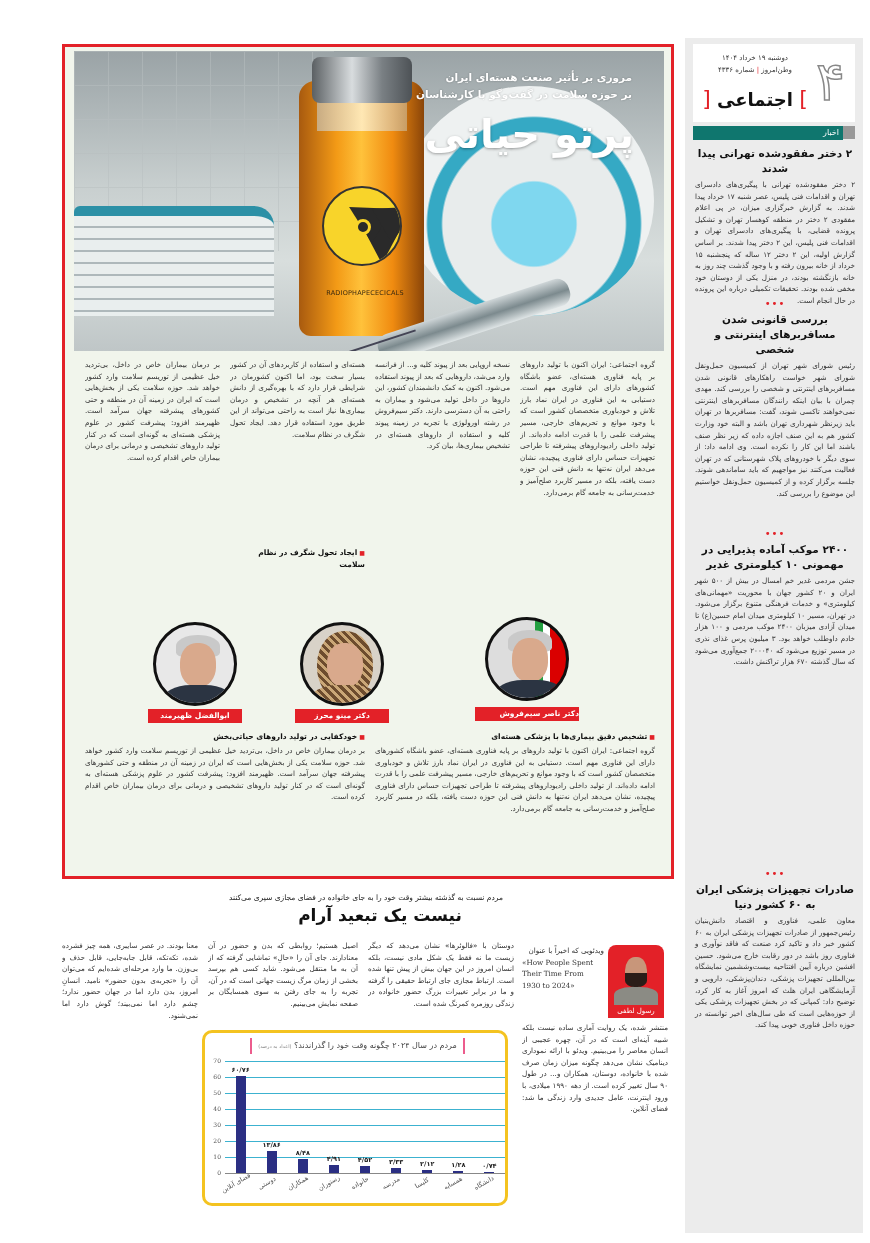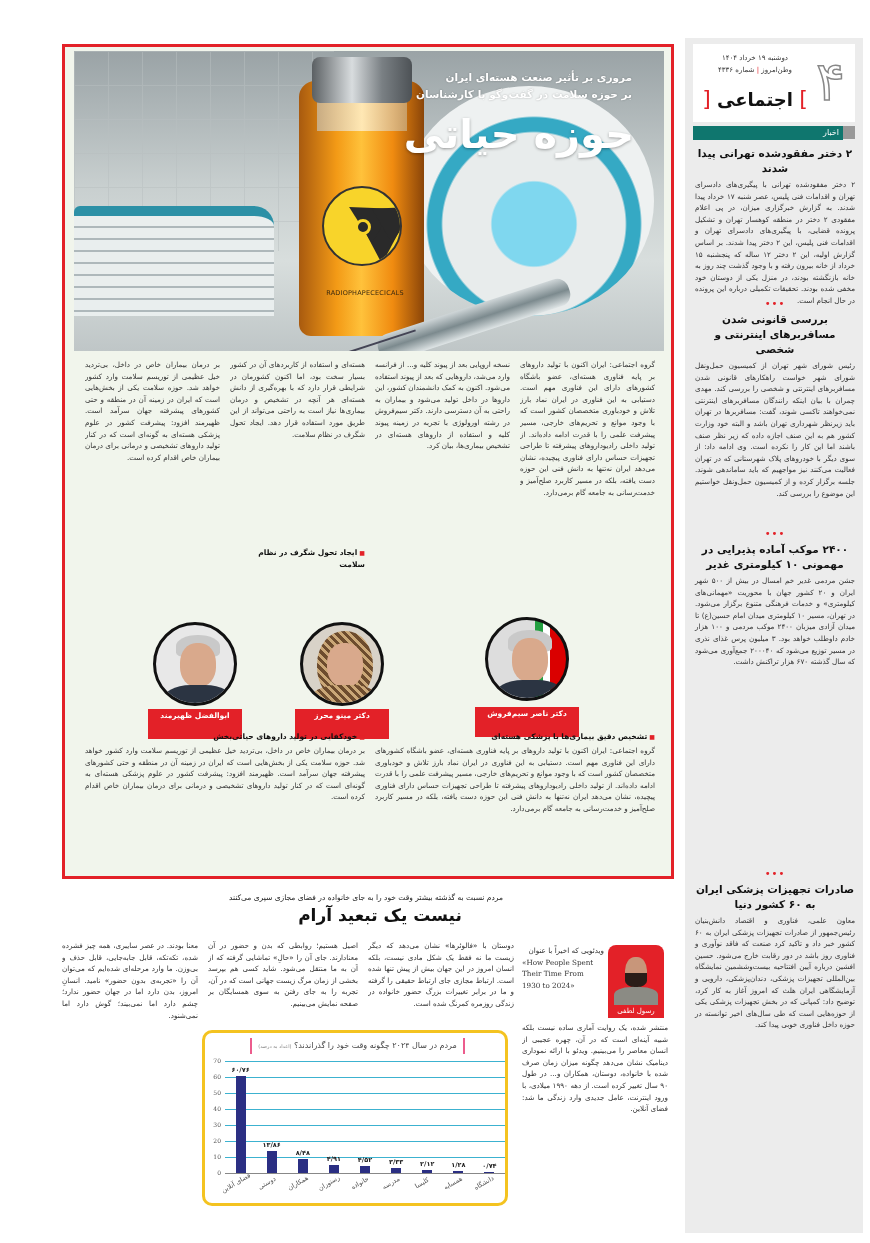--- a/index.html
+++ b/index.html
@@ -52,21 +52,21 @@
   .subhead { font-weight: bold; color: #111; font-size: 7.5px; line-height: 12px; }
   .subhead::before { content: "■ "; color: #e32128; font-size: 6px; }
 
   .portrait { position: absolute; width: 84px; height: 84px; border-radius: 50%; border: 3px solid #111; overflow: hidden; background: #d8d2c8; }
   .portrait .face { position: absolute; left: 24px; top: 18px; width: 36px; height: 44px; border-radius: 45%; background: #d9a98c; }
   .portrait .hair { position: absolute; left: 20px; top: 10px; width: 44px; height: 22px; border-radius: 50% 50% 20% 20%; background: #c9c9c9; }
   .portrait .body { position: absolute; left: 6px; top: 60px; width: 72px; height: 40px; border-radius: 40% 40% 0 0; background: #2b3442; }
   .portrait.scarf .hair { background: repeating-linear-gradient(45deg, #6d4c2e 0 3px, #caa777 3px 6px); height: 70px; top: 6px; left: 14px; width: 56px; border-radius: 48%; }
   .portrait.scarf .body { background: repeating-linear-gradient(45deg, #6d4c2e 0 3px, #caa777 3px 6px); }
   .portrait.flag { background: linear-gradient(90deg, #ddd 0 60%, #239f40 60% 70%, #fff 70% 80%, #da0000 80%); }
-  .capt { position: absolute; height: 30px; background: #e32128; color: #fff; font-size: 7.5px; line-height: 14px; text-align: center; direction: rtl; font-weight: bold; }
+  .capt { position: absolute; height: 14px; background: #e32128; color: #fff; font-size: 7.5px; line-height: 14px; text-align: center; direction: rtl; font-weight: bold; }
 
   
   #bottom-kicker { position: absolute; left: 216px; top: 893px; width: 300px; text-align: center; direction: rtl; font-size: 7.5px; color: #222; }
   #bottom-title { position: absolute; left: 230px; top: 905px; width: 300px; text-align: center; direction: rtl; font-size: 17px; font-weight: bold; color: #111; }
   #author-box { position: absolute; left: 608px; top: 945px; width: 60px; height: 76px; }
   #author-photo { position: absolute; left: 0; top: 0; width: 56px; height: 60px; background: #e32128; border-radius: 8px 8px 0 0; overflow: hidden; }
   #author-photo .face { position: absolute; left: 17px; top: 12px; width: 22px; height: 30px; border-radius: 45%; background: #c8967a; }
   #author-photo .beard { position: absolute; left: 17px; top: 28px; width: 22px; height: 14px; border-radius: 0 0 45% 45%; background: #2a1d18; }
   #author-photo .body { position: absolute; left: 6px; top: 42px; width: 44px; height: 20px; border-radius: 40% 40% 0 0; background: #8b8b84; }
   #author-name { position: absolute; left: 0; top: 60px; width: 56px; height: 13px; background: #e32128; color: #fff; font-size: 7px; line-height: 13px; text-align: center; direction: rtl; }
@@ -137,21 +137,21 @@
       <i style="transform: rotate(240deg);"></i>
       <div class="hub"></div>
     </div>
     <div class="label">RADIOPHAPECECICALS</div>
     <div class="syringe"></div>
     <div class="needle"></div>
     <div class="kicker">
       <div>مروری بر تأثیر صنعت هسته‌ای ایران</div>
       <div>بر حوزه سلامت در گفت‌وگو با کارشناسان</div>
     </div>
-    <div class="headline">حوزه حیاتی</div>
+    <div class="headline">پرتو حیاتی</div>
   </div>
 
   <div class="col txt" style="left:455px; top:312px; width:135px; height:300px; overflow:hidden;">
     <span>گروه اجتماعی: ایران اکنون با تولید داروهای بر پایه فناوری هسته‌ای، عضو باشگاه کشورهای دارای این فناوری مهم است. دستیابی به این فناوری در ایران نماد بارز تلاش و خودباوری متخصصان کشور است که با وجود موانع و تحریم‌های خارجی، مسیر پیشرفت علمی را با قدرت ادامه داده‌اند. از تولید داخلی رادیوداروهای پیشرفته تا طراحی تجهیزات حساس دارای فناوری پیچیده، نشان می‌دهد ایران نه‌تنها به دانش فنی این حوزه دست یافته، بلکه در مسیر کاربرد صلح‌آمیز و خدمت‌رسانی به جامعه گام برمی‌دارد.</span>
   </div>
   <div class="col txt" style="left:165px; top:312px; width:135px; height:186px; overflow:hidden;">
     <span>هسته‌ای و استفاده از کاربردهای آن در کشور بسیار سخت بود، اما اکنون کشورمان در شرایطی قرار دارد که با بهره‌گیری از دانش هسته‌ای هر آنچه در تشخیص و درمان بیماری‌ها نیاز است به راحتی می‌تواند از این طریق مورد استفاده قرار دهد. ایجاد تحول شگرف در نظام سلامت.</span>
   </div>
   <div class="col txt" style="left:310px; top:312px; width:135px; height:300px; overflow:hidden;">
     <span>نسخه اروپایی بعد از پیوند کلیه و... از فرانسه وارد می‌شد، داروهایی که بعد از پیوند استفاده می‌شود. اکنون به کمک دانشمندان کشور، این داروها در داخل تولید می‌شود و بیماران به راحتی به آن دسترسی دارند. دکتر سیم‌فروش در رشته اورولوژی با تجربه در زمینه پیوند کلیه و استفاده از داروهای هسته‌ای در تشخیص بیماری‌ها، بیان کرد.</span>
@@ -161,21 +161,21 @@
   </div>
   <div class="col txt" style="left:20px; top:312px; width:135px; height:250px; overflow:hidden;">
     <span>بر درمان بیماران خاص در داخل، بی‌تردید خیل عظیمی از توریسم سلامت وارد کشور خواهد شد. حوزه سلامت یکی از بخش‌هایی است که ایران در زمینه آن در منطقه و حتی کشورهای پیشرفته جهان سرآمد است. ظهیرمند افزود: پیشرفت کشور در علوم پزشکی هسته‌ای به گونه‌ای است که در کنار تولید داروهای تشخیصی و درمانی برای درمان بیماران خاص اقدام کرده است.</span>
   </div>
 
   <div class="portrait flag" style="left:420px; top:570px;">
     <div class="hair"></div>
       <div class="face"></div>
       <div class="body"></div>
   </div>
-  <div class="capt" style="left:410px; top:660px; width:104px;">دکتر ناصر سیم‌فروش</div>
+  <div class="capt" style="left:410px; top:660px; width:104px;text-align:right;">دکتر ناصر سیم‌فروش</div>
 
   <div class="portrait scarf" style="left:235px; top:575px;">
     <div class="hair"></div>
       <div class="face"></div>
       <div class="body"></div>
   </div>
   <div class="capt" style="left:230px; top:662px; width:94px;">دکتر مینو محرز</div>
 
   <div class="portrait" style="left:88px; top:575px; background:#e8e8e8;">
     <div class="hair"></div>

